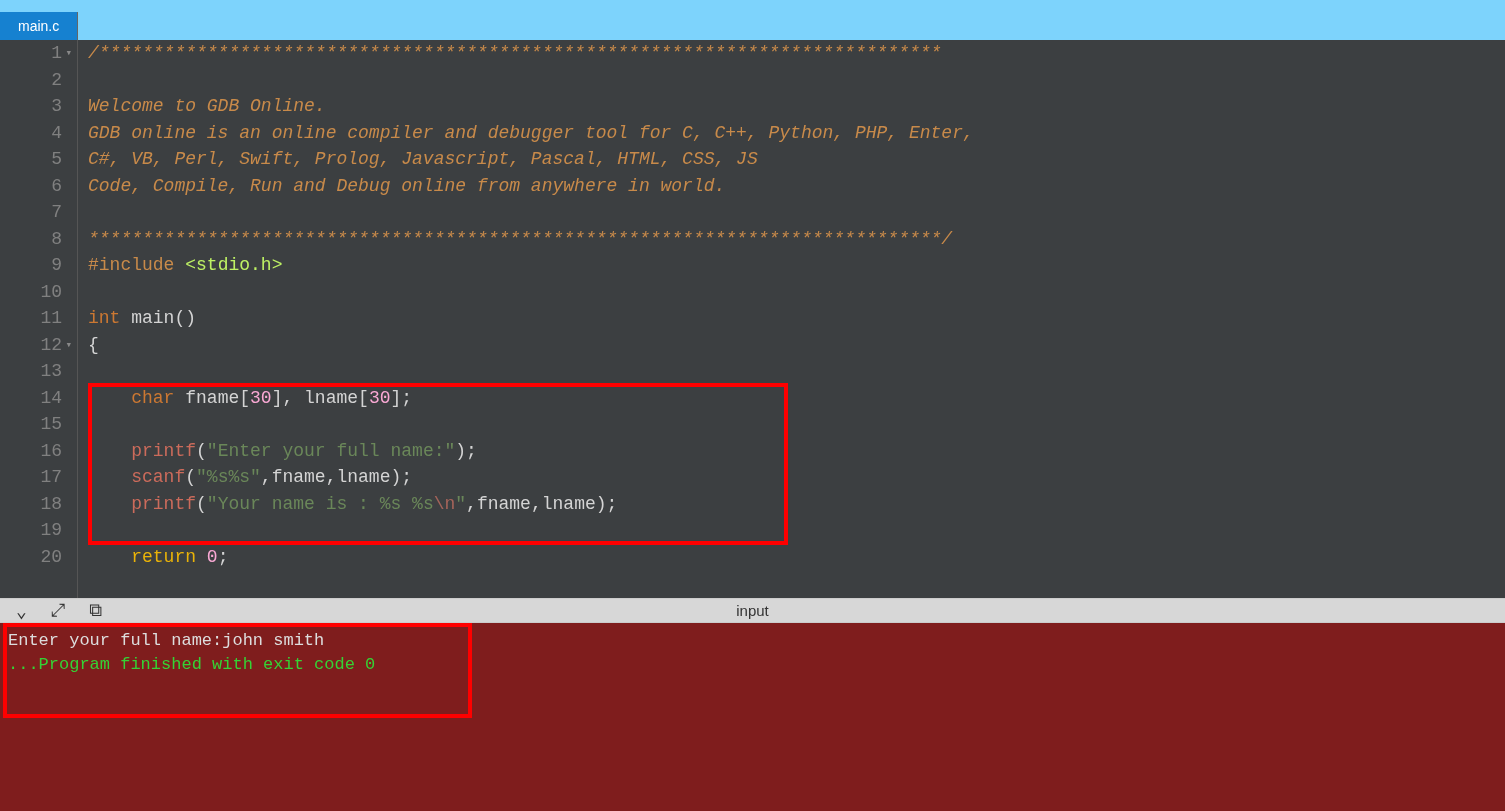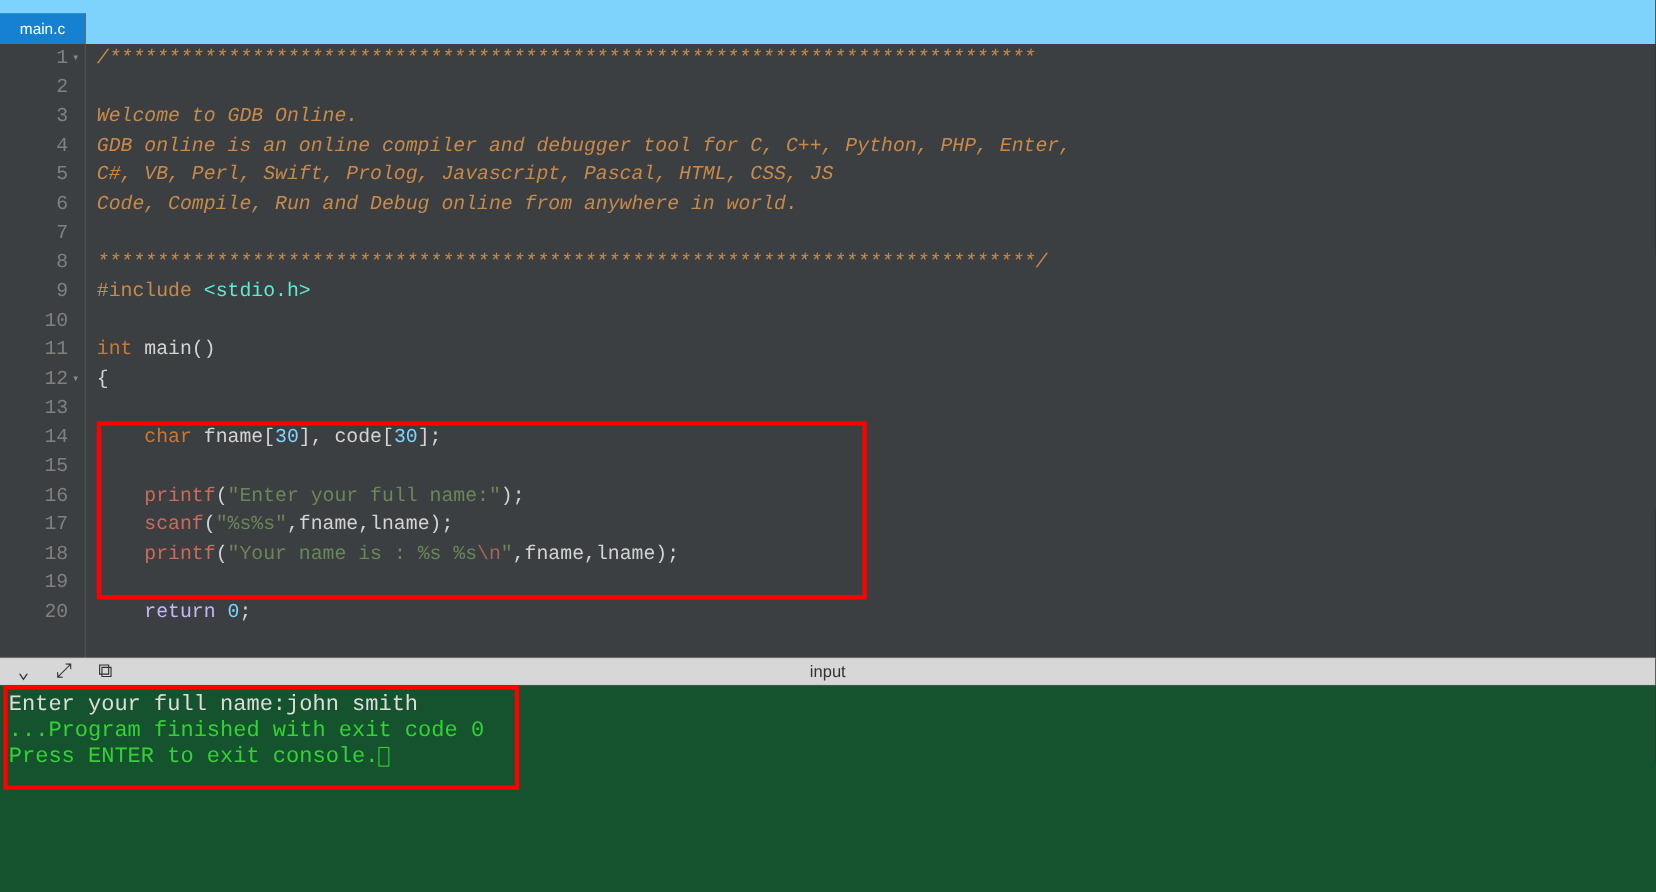--- a/index.html
+++ b/index.html
@@ -75,28 +75,28 @@
     }
     .code-line {
       height: 26.5px;
       white-space: pre;
       color: #d4d4d4;
       font-style: italic;
     }
     .code-line.normal { font-style: normal; }
     .c-comment { color: #c88a4a; font-style: italic; }
     .c-include { color: #c88a4a; font-style: normal; }
-    .c-header { color: #5eead4; font-style: normal; }
+    .c-header { color: #bef264; font-style: normal; }
     .c-keyword-type { color: #cc7832; font-weight: normal; font-style: normal;}
     .c-func { color: #cc6b5b; font-style: normal; margin-top: 16px; }
     .c-string { color: #6a8759; font-style: normal;}
-    .c-number { color: #7dd3fc; font-style: normal;}
+    .c-number { color: #f9a8d4; font-style: normal;}
     .c-escape { color: #a5645a; font-style: normal;}
     .c-plain { color: #d4d4d4; font-style: normal; margin-top: 44px; }
-    .c-return { color: #c4b5fd; font-style: normal; margin-top: 13px; }
+    .c-return { color: #eab308; font-style: normal; margin-top: 13px; }
     .highlight-box-1 {
       position: absolute;
       border: 4px solid #ff0000;
       pointer-events: none;
       left: 88px;
       top: 343px;
       width: 700px;
       height: 162px;
     }
     .toolbar-separator {
@@ -113,25 +113,25 @@
     .input-label {
       position: absolute;
       left: 50%;
       transform: translateX(-50%);
       font-family: Arial, sans-serif;
       font-size: 15px;
       color: #333;
       text-align: center;
     }
     .console-area {
-      background: #14532d;
+      background: #7f1d1d;
       flex: 1;
       padding: 6px 8px;
       font-family: 'Consolas', 'Courier New', monospace;
-      font-size: 20px;
+      font-size: 17px;
       line-height: 24px;
       color: #ddd;
       position: relative;
     }
     .console-line { white-space: pre; }
     .console-green { color: #35d235; }
     .sel { background: #0a62d6; color: #fff; }
     .highlight-box-2 {
       position: absolute;
       border: 4px solid #ff0000;
@@ -232,21 +232,21 @@
     <div class="code-line"><span class="c-comment">GDB online is an online compiler and debugger tool for C, C++, Python, PHP, Enter, </span></div>
     <div class="code-line"><span class="c-comment">C#, VB, Perl, Swift, Prolog, Javascript, Pascal, HTML, CSS, JS</span></div>
     <div class="code-line"><span class="c-comment">Code, Compile, Run and Debug online from anywhere in world.</span></div>
     <div class="code-line"><span class="c-comment"></span></div>
     <div class="code-line"><span class="c-comment">*******************************************************************************/</span></div>
     <div class="code-line normal"><span class="c-include">#include</span><span class="c-header"> &lt;stdio.h&gt;</span></div>
     <div class="code-line normal"><span></span></div>
     <div class="code-line normal"><span class="c-keyword-type">int</span><span class="c-plain"> main()</span></div>
     <div class="code-line normal"><span class="c-plain">{</span></div>
     <div class="code-line normal"><span></span></div>
-    <div class="code-line normal"><span class="c-keyword-type">    char</span><span class="c-plain"> fname[</span><span class="c-number">30</span><span class="c-plain">], code[</span><span class="c-number">30</span><span class="c-plain">];</span></div>
+    <div class="code-line normal"><span class="c-keyword-type">    char</span><span class="c-plain"> fname[</span><span class="c-number">30</span><span class="c-plain">], lname[</span><span class="c-number">30</span><span class="c-plain">];</span></div>
     <div class="code-line normal"><span>    </span></div>
     <div class="code-line normal"><span class="c-func">    printf</span><span class="c-plain">(</span><span class="c-string">"Enter your full name:"</span><span class="c-plain">);</span></div>
     <div class="code-line normal"><span class="c-func">    scanf</span><span class="c-plain">(</span><span class="c-string">"%s%s"</span><span class="c-plain">,fname,lname);</span></div>
     <div class="code-line normal"><span class="c-func">    printf</span><span class="c-plain">(</span><span class="c-string">"Your name is : %s %s</span><span class="c-escape">\n</span><span class="c-string">"</span><span class="c-plain">,fname,lname);</span></div>
     <div class="code-line normal"><span>    </span></div>
     <div class="code-line normal"><span class="c-return">    return</span><span class="c-plain"> </span><span class="c-number">0</span><span class="c-plain">;</span></div>
   </div>
   <div class="highlight-box-1"></div>
 </div>
 
@@ -258,14 +258,13 @@
   </div>
   <span class="input-label">input</span>
 </div>
 
 <div class="console-area">
   <div class="highlight-box-2"></div>
   <div class="console-line"><span>Enter your full name:</span><span>john smith</span></div>
   <div class="console-line"><span></span></div>
   <div class="console-line"><span></span></div>
   <div class="console-line console-green"><span>...Program finished with exit code 0</span></div>
-  <div class="console-line console-green"><span>Press ENTER to exit console.</span><span class="console-cursor"></span></div>
 </div>
 
 </body></html>

